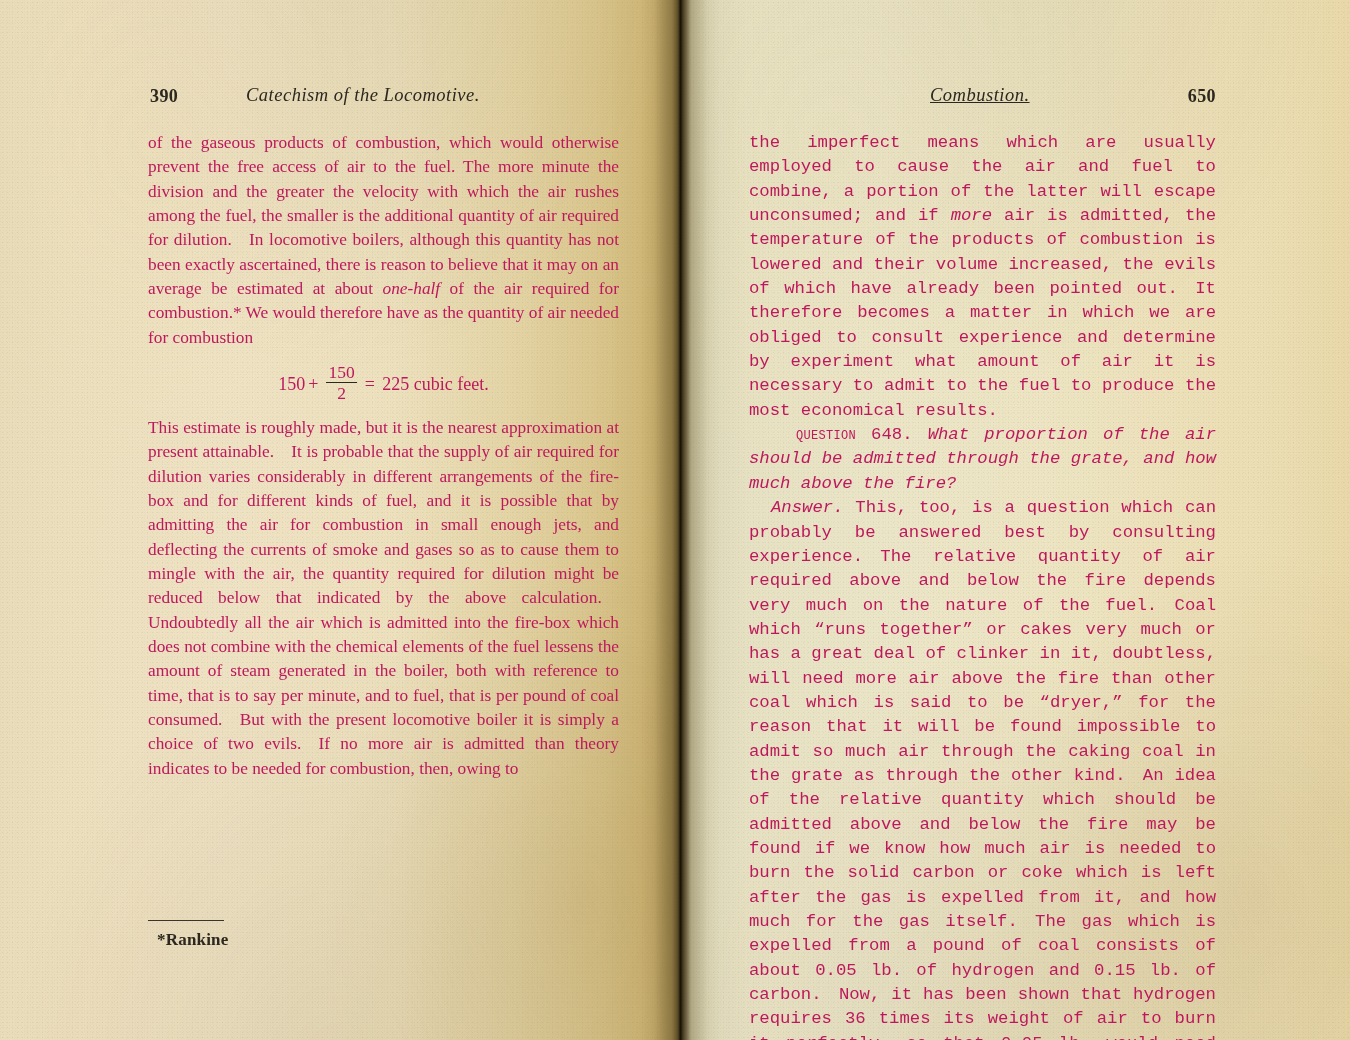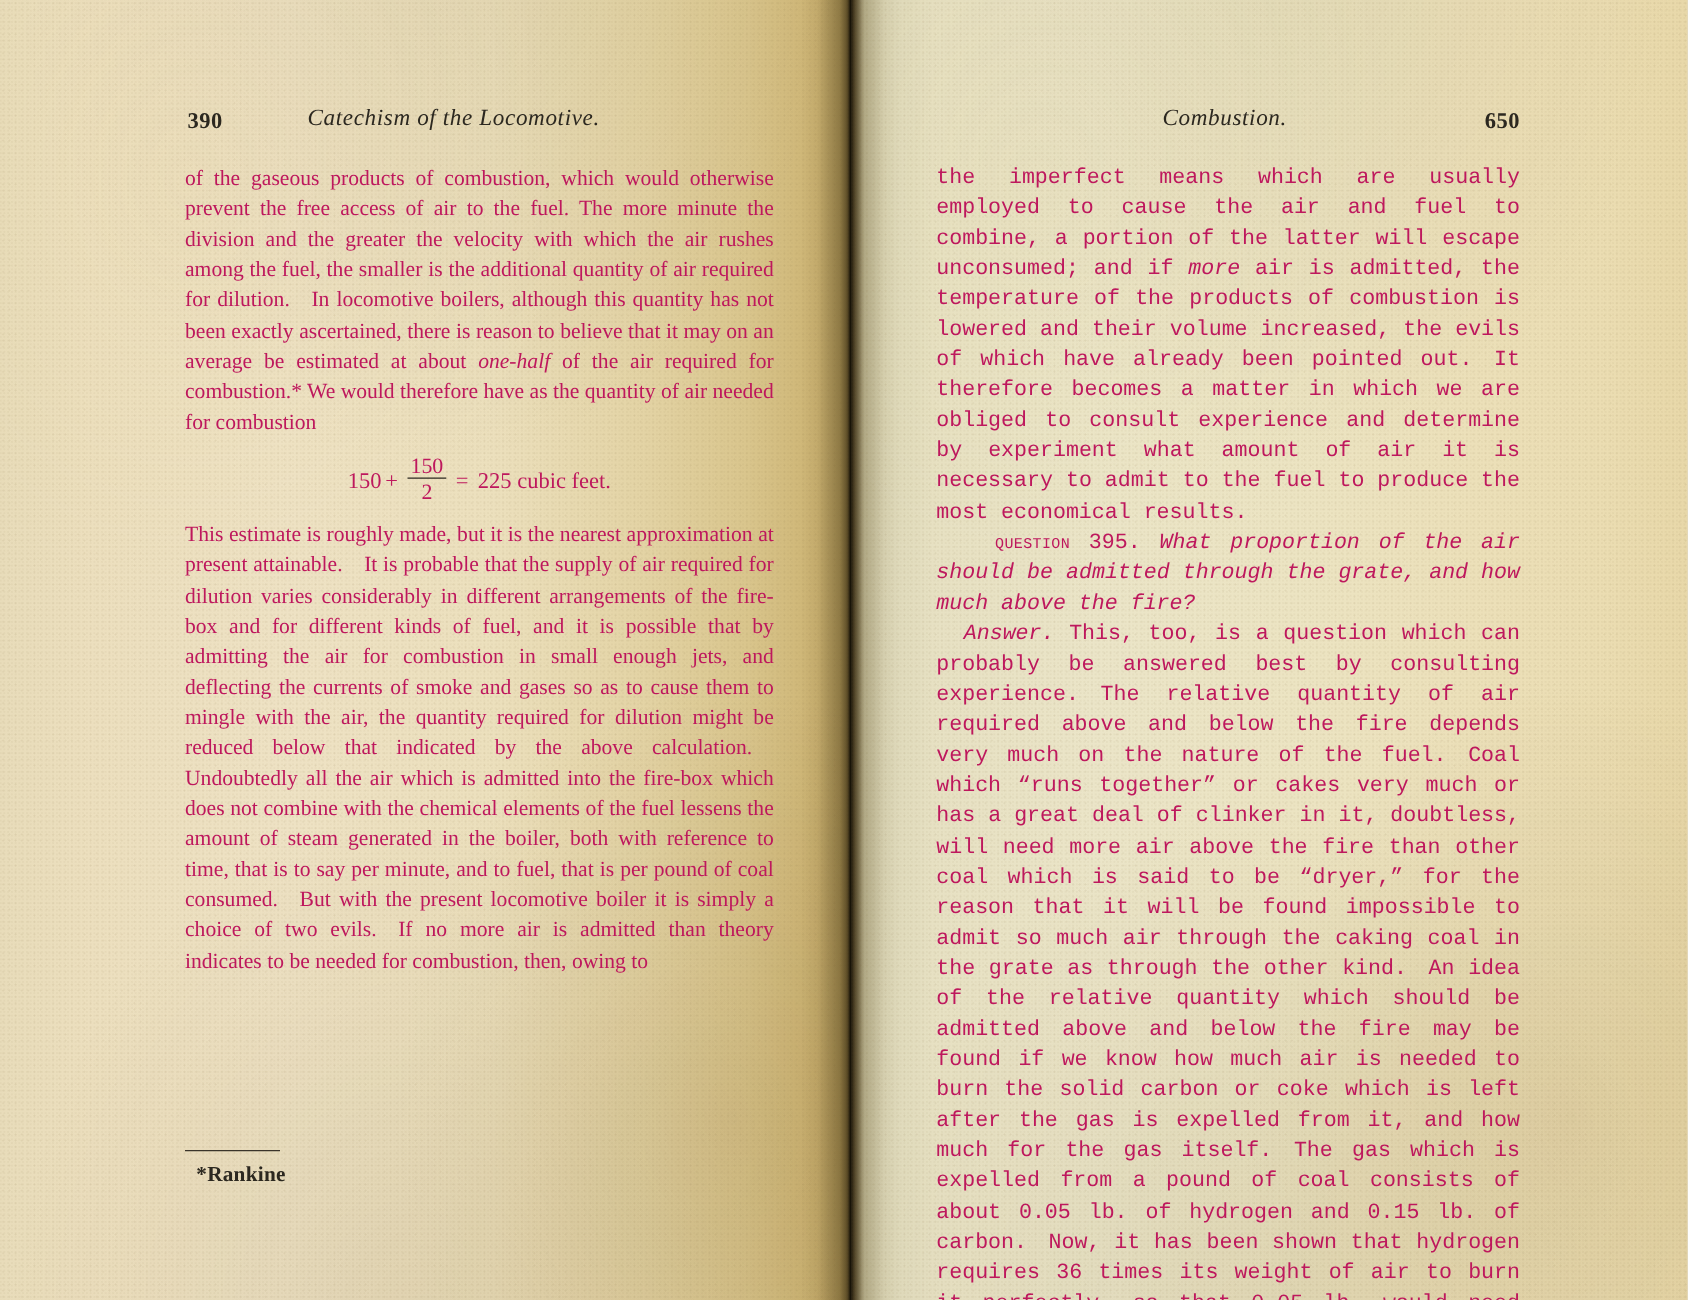--- a/index.html
+++ b/index.html
@@ -103,21 +103,21 @@
   .runhead .folio { font-weight: 700; letter-spacing: .4px; }
   .runhead .title {
     font-style: italic;
     font-size: 18.5px;
     letter-spacing: .5px;
   }
   #runhead-verso { left: 150px; width: 470px; }
   #runhead-verso .folio { position: absolute; left: 0; top: 0; }
   #runhead-verso .title { position: absolute; left: 96px; top: -1px; }
   #runhead-recto { left: 750px; width: 466px; }
-  #runhead-recto .title { position: absolute; left: 180px; top: -1px; }
+  #runhead-recto .title { position: absolute; left: 180px; top: -1px; text-decoration: underline; }
   #runhead-recto .folio { position: absolute; right: 0; top: 0; }
 
   p { margin: 0; text-indent: 0; }
   p.indent { text-indent: 22px; }
   .it { font-style: italic; }
   .smallcaps {
     font-variant: small-caps;
     text-transform: lowercase;
     letter-spacing: .3px;
     margin-left: 25px;
@@ -224,20 +224,20 @@
     <p>This estimate is roughly made, but it is the nearest approximation at present attainable. It is probable that the supply of air required for dilution varies considerably in different arrangements of the fire-box and for different kinds of fuel, and it is possible that by admitting the air for combustion in small enough jets, and deflecting the currents of smoke and gases so as to cause them to mingle with the air, the quantity required for dilution might be reduced below that indicated by the above calculation. Undoubtedly all the air which is admitted into the fire-box which does not combine with the chemical elements of the fuel lessens the amount of steam generated in the boiler, both with reference to time, that is to say per minute, and to fuel, that is per pound of coal consumed. But with the present locomotive boiler it is simply a choice of two evils. If no more air is admitted than theory indicates to be needed for combustion, then, owing to</p>
   </div>
 
   <div class="footnote-rule"></div>
   <div class="footnote">*Rankine</div>
 
   <div class="col right">
 
     <p><span>the imperfect means which are usually employed to cause the air and fuel to combine, a portion of the latter will escape unconsumed; and if </span><span class="it">more</span><span> air is admitted, the temperature of the products of combustion is lowered and their volume increased, the evils of which have already been pointed out. It therefore becomes a matter in which we are obliged to consult experience and determine by experiment what amount of air it is necessary to admit to the fuel to produce the most economical results.</span></p>
 
-    <p class="indent"><span class="smallcaps">Question</span>&nbsp;<span>395.</span>&nbsp;<span class="it">What proportion of the air should be admitted through the grate, and how much above the fire?</span></p>
+    <p class="indent"><span class="smallcaps">Question</span>&nbsp;<span>648.</span>&nbsp;<span class="it">What proportion of the air should be admitted through the grate, and how much above the fire?</span></p>
 
     <p class="indent"><span class="it">Answer.</span><span> This, too, is a question which can probably be answered best by consulting experience. The relative quantity of air required above and below the fire depends very much on the nature of the fuel. Coal which “runs together” or cakes very much or has a great deal of clinker in it, doubtless, will need more air above the fire than other coal which is said to be “dryer,” for the reason that it will be found impossible to admit so much air through the caking coal in the grate as through the other kind. An idea of the relative quantity which should be admitted above and below the fire may be found if we know how much air is needed to burn the solid carbon or coke which is left after the gas is expelled from it, and how much for the gas itself. The gas which is expelled from a pound of coal consists of about 0.05 lb. of hydrogen and 0.15 lb. of carbon. Now, it has been shown that hydrogen requires 36 times its weight of air to burn it perfectly, so that 0.05 lb. would need 0.05 × 36 = 1.8 lbs.; and carbon requires 12 times its weight of air, so that for 0.15 lb. of carbon 0.15 × 12 = 1.8 lbs.</span></p>
   </div>
 
   <div class="gutter" id="gutter-shadow"></div>
 
 </div>
 
 </body></html>

